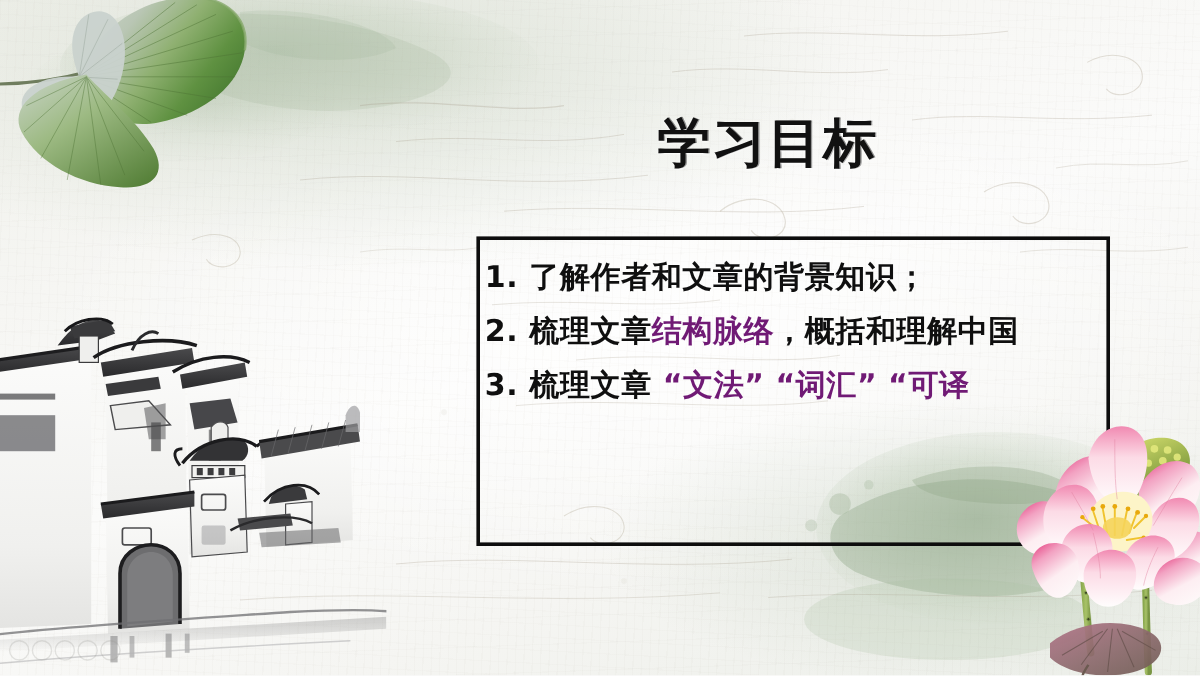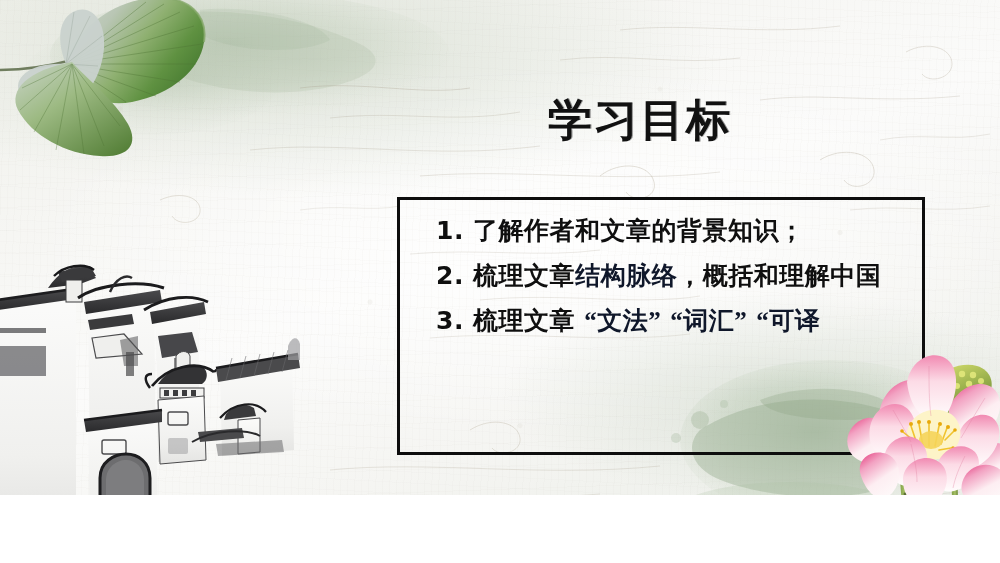--- a/index.html
+++ b/index.html
@@ -7,21 +7,21 @@
     padding: 0;
     background: #ffffff;
   }
   body {
     font-family: "DejaVu Sans", "Liberation Sans", sans-serif;
   }
 
   #slide {
     position: relative;
     width: 1000px;
-    height: 495px;
+    height: 563px;
     overflow: hidden;
     background: #f2f2ee;
   }
 
   
   .bg-base {
     position: absolute;
     inset: 0;
     background:
       radial-gradient(ellipse 60% 40% at 30% 12%, rgba(168,186,160,0.30), rgba(168,186,160,0) 70%),
@@ -85,22 +85,22 @@
     left: 404px;
     top: 208px;
     width: 530px;
     font-family: "DejaVu Sans", "Liberation Sans", sans-serif;
     font-size: 25px;
     font-weight: bold;
     color: #0f0f0f;
     line-height: 45px;
     letter-spacing: 0.5px;
   }
-  .obj-line { white-space: nowrap; margin-left: 32px; }
-  .red { color: #0f172a; font-family: Liberation Serif, serif; }
+  .obj-line { white-space: nowrap; }
+  .red { color: #701a75; }
   .sp { display: inline-block; width: 9px; }
 
   
   .decor { position: absolute; pointer-events: none; }
   .ginkgo { left: -6px; top: -10px; width: 230px; height: 170px; }
   .building { left: -8px; top: 262px; width: 330px; height: 300px; }
   .lotus { left: 845px; top: 348px; width: 175px; height: 215px; }
   .watermark { left: 4px; top: 527px; width: 130px; height: 30px; opacity: 0.38; }
 </style>
 </head>

